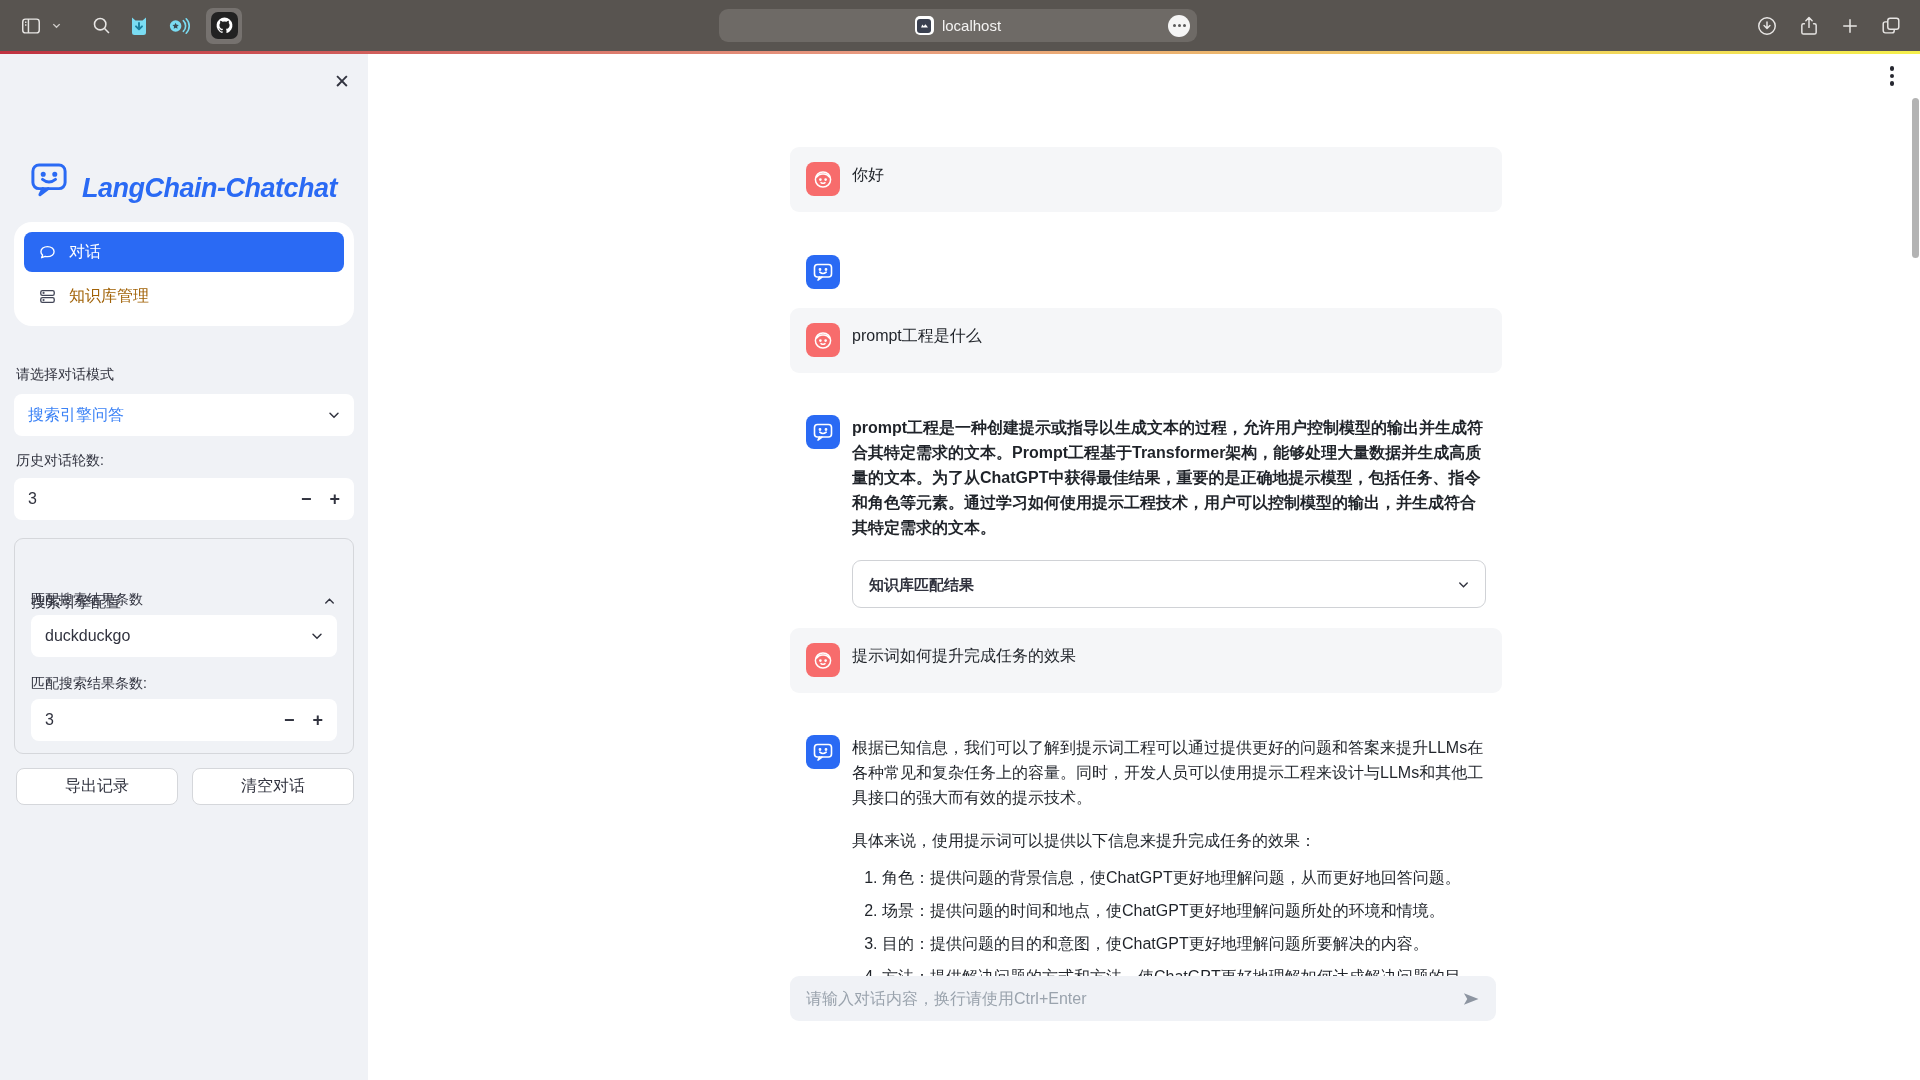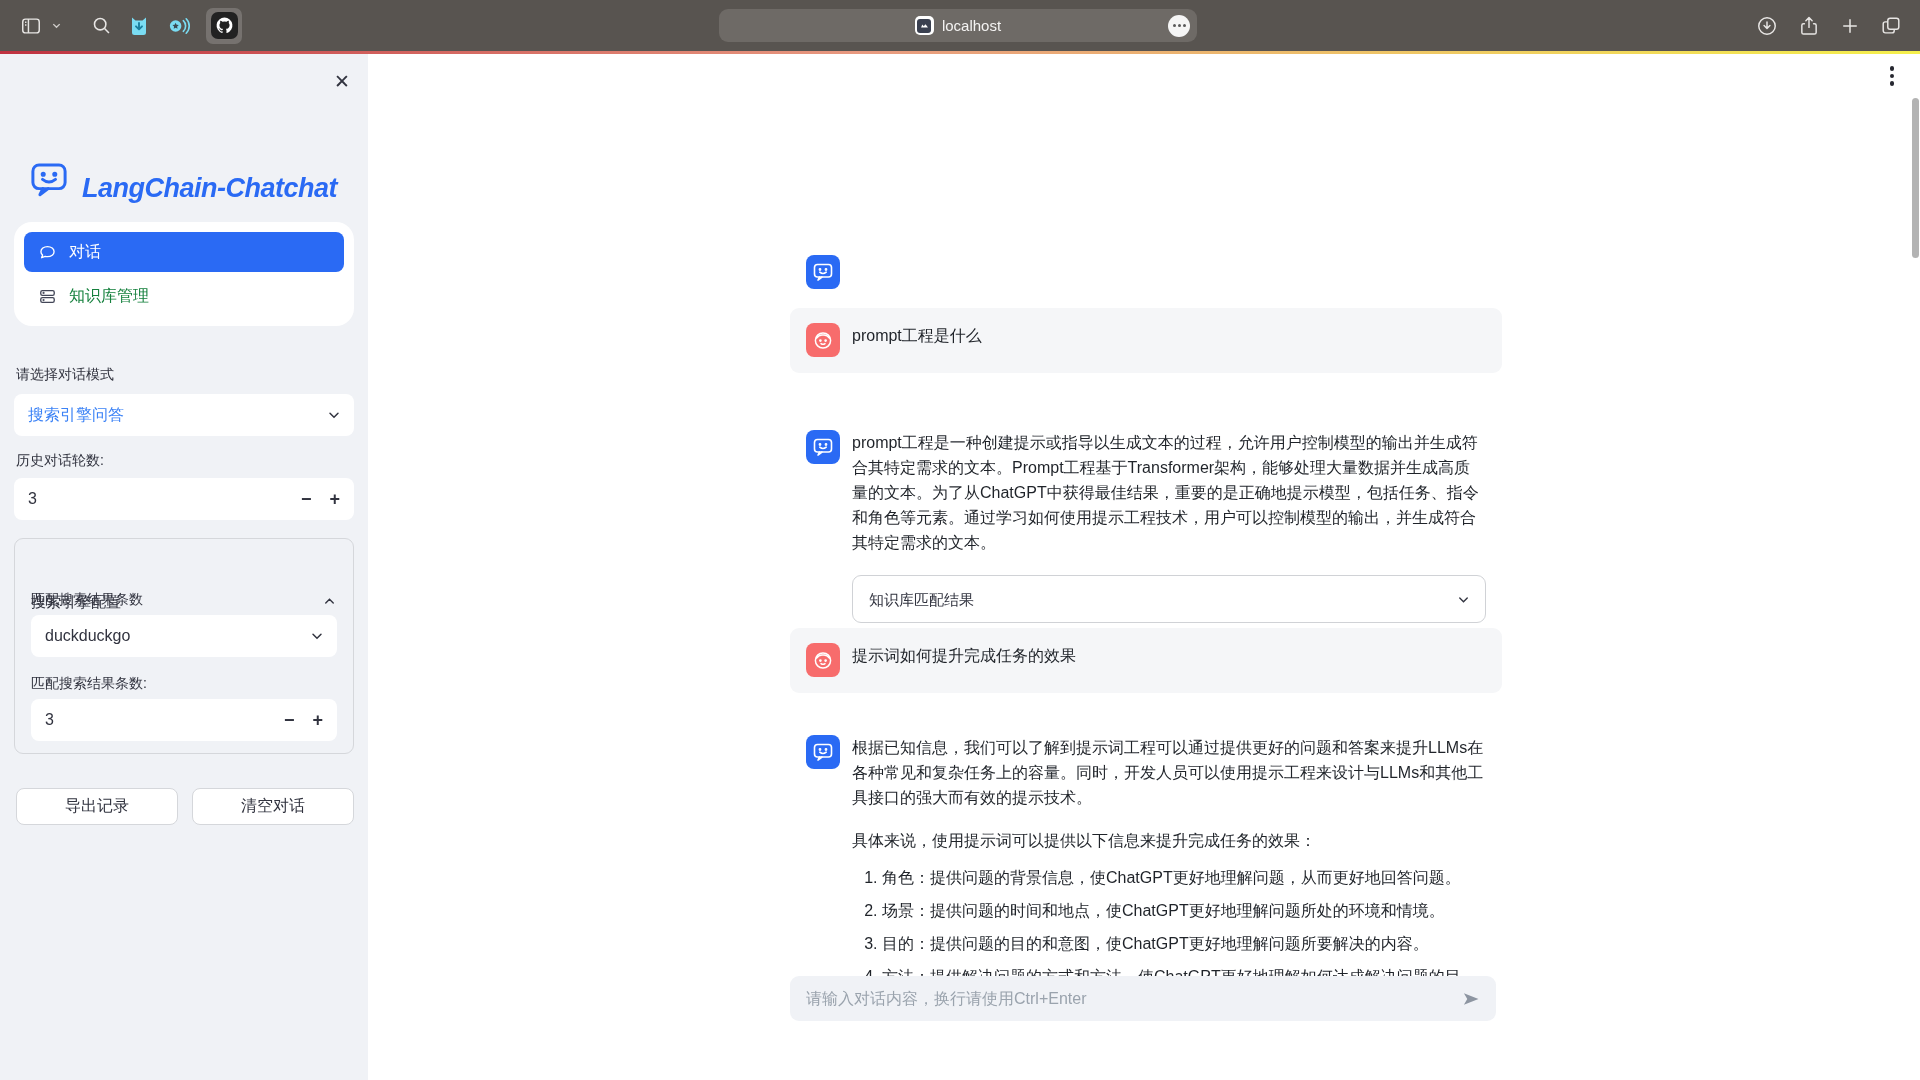--- a/index.html
+++ b/index.html
@@ -27,41 +27,41 @@
   .decoration { position:absolute; left:0; top:51px; width:1920px; height:3px;
     background:linear-gradient(90deg,#bf3240 0%,#e89a80 45%,#f5f04c 100%); }
 
   
   .sidebar { position:absolute; left:0; top:54px; width:368px; height:1026px; background:#f0f2f6; }
   .sb-close { position:absolute; right:18px; top:18px; font-size:19px; color:#31333f; cursor:pointer; line-height:1; }
   .logo { position:absolute; left:28px; top:104px; display:flex; align-items:flex-end; gap:12px; color:#2a6af4; }
   .logo-text { font-size:27px; font-weight:700; font-style:italic; letter-spacing:-0.5px; }
   .nav-card { position:absolute; left:14px; top:168px; width:340px; background:#ffffff; border-radius:18px; padding:10px; }
   .nav-item { height:40px; border-radius:8px; display:flex; align-items:center; gap:12px; padding:0 14px;
-    font-size:16px; color:#15803d; }
+    font-size:16px; color:#a16207; }
   .nav-item.active { background:#2a6af4; color:#ffffff; margin-bottom:4px; }
   .sb-label { position:absolute; left:16px; font-size:14px; color:#31333f; }
   .sb-select { position:absolute; left:14px; width:340px; height:42px; background:#ffffff; border-radius:8px;
     display:flex; align-items:center; padding:0 14px; font-size:16px; color:#3b82f6; }
   .sb-select .chev { position:absolute; right:12px; color:#31333f; display:flex; }
   .num-input { position:absolute; left:14px; width:340px; height:42px; background:#ffffff; border-radius:8px;
     display:flex; align-items:center; padding:0 14px; font-size:16px; color:#31333f; }
   .num-input .controls { position:absolute; right:14px; display:flex; gap:18px; }
   .num-btn { font-size:18px; color:#31333f; line-height:1; cursor:pointer; font-weight:700; }
   .expander { position:absolute; left:14px; top:484px; width:340px; height:216px; border:1px solid #d5d7db; border-radius:9px; }
   .exp-header { position:absolute; left:16px; top:14px; width:306px; display:flex; align-items:center; justify-content:space-between;
     font-size:15px; color:#31333f;margin-top:40px; }
   .exp-label1 { position:absolute; left:16px; top:52px; font-size:14px; color:#31333f; }
   .exp-select { position:absolute; left:16px; top:76px; width:306px; height:42px; background:#ffffff; border-radius:8px;
     display:flex; align-items:center; padding:0 14px; font-size:16px; color:#31333f; }
   .exp-label2 { position:absolute; left:16px; top:136px; font-size:14px; color:#31333f; }
   .exp-num { position:absolute; left:16px; top:160px; width:306px; height:42px; background:#ffffff; border-radius:8px;
     display:flex; align-items:center; padding:0 14px; font-size:16px; color:#31333f; }
   .exp-num .controls { position:absolute; right:14px; display:flex; gap:18px; }
-  .sb-buttons { position:absolute; left:16px; top:714px; width:378px; display:flex; gap:14px;margin-top:20px; }
+  .sb-buttons { position:absolute; left:16px; top:714px; width:378px; display:flex; gap:14px; }
   .sb-btn { width:162px; height:37px; background:#ffffff; border:1px solid #d5d7db; border-radius:8px;
     display:flex; align-items:center; justify-content:center; font-size:16px; color:#31333f; cursor:pointer; }
 
   
   .main { position:absolute; left:368px; top:54px; width:1552px; height:1026px; background:#ffffff; }
   .kebab { position:absolute; right:26px; top:12px; display:flex; flex-direction:column; gap:3px; align-items:center; cursor:pointer; }
   .kebab i { width:4.5px; height:4.5px; border-radius:50%; background:#262730; }
   .scroll-thumb { position:absolute; right:1px; top:44px; width:7px; height:160px; background:#b3b3b3; border-radius:4px; }
 
   .chat-col { position:absolute; left:422px; top:0; width:712px; height:1026px; }
@@ -266,20 +266,32 @@
 <main class="main">
   <div class="kebab">
       <i></i>
       <i></i>
       <i></i>
     </div>
   <div class="scroll-thumb"></div>
 
   <div class="chat-col">
 
+    <div class="msg-row user" style="top:93px; height:65px;">
+      <span class="avatar user">
+        <svg width="24" height="24" viewBox="0 0 24 24" fill="none" stroke="#ffffff" stroke-width="1.5" stroke-linecap="round">
+          <circle cx="12" cy="12.5" r="7.6"></circle>
+            <path d="M5.6 10.2 Q8 6.4 12 7 Q16 6.4 18.4 10.2"></path>
+          <circle cx="9.4" cy="12.6" r="0.6" fill="#ffffff"></circle>
+            <circle cx="14.6" cy="12.6" r="0.6" fill="#ffffff"></circle>
+          <path d="M10 15.6 Q12 17 14 15.6"></path>
+        </svg>
+      </span>
+      <div class="msg-body">你好</div>
+    </div>
 
     <div class="msg-row" style="top:186px; height:64px;">
       <span class="avatar assistant">
         <svg width="24" height="24" viewBox="0 0 24 24" fill="none" stroke="#ffffff" stroke-width="1.6" stroke-linecap="round" stroke-linejoin="round">
           <rect x="3.5" y="4.5" width="17" height="12.5" rx="3"></rect>
             <path d="M8.5 17 7 20 11 17"></path>
           <circle cx="9" cy="9.5" r="0.6" fill="#ffffff"></circle>
             <circle cx="15" cy="9.5" r="0.6" fill="#ffffff"></circle>
           <path d="M8.8 12.2 Q12 14.8 15.2 12.2"></path>
         </svg>
@@ -292,21 +304,21 @@
           <circle cx="12" cy="12.5" r="7.6"></circle>
             <path d="M5.6 10.2 Q8 6.4 12 7 Q16 6.4 18.4 10.2"></path>
           <circle cx="9.4" cy="12.6" r="0.6" fill="#ffffff"></circle>
             <circle cx="14.6" cy="12.6" r="0.6" fill="#ffffff"></circle>
           <path d="M10 15.6 Q12 17 14 15.6"></path>
         </svg>
       </span>
       <div class="msg-body">prompt工程是什么</div>
     </div>
 
-    <div class="msg-row" style="top:361px;">
+    <div class="msg-row" style="top:346px;font-weight:bold;">
       <span class="avatar assistant">
         <svg width="24" height="24" viewBox="0 0 24 24" fill="none" stroke="#ffffff" stroke-width="1.6" stroke-linecap="round" stroke-linejoin="round">
           <rect x="3.5" y="4.5" width="17" height="12.5" rx="3"></rect>
             <path d="M8.5 17 7 20 11 17"></path>
           <circle cx="9" cy="9.5" r="0.6" fill="#ffffff"></circle>
             <circle cx="15" cy="9.5" r="0.6" fill="#ffffff"></circle>
           <path d="M8.8 12.2 Q12 14.8 15.2 12.2"></path>
         </svg>
       </span>
       <div class="msg-body">

